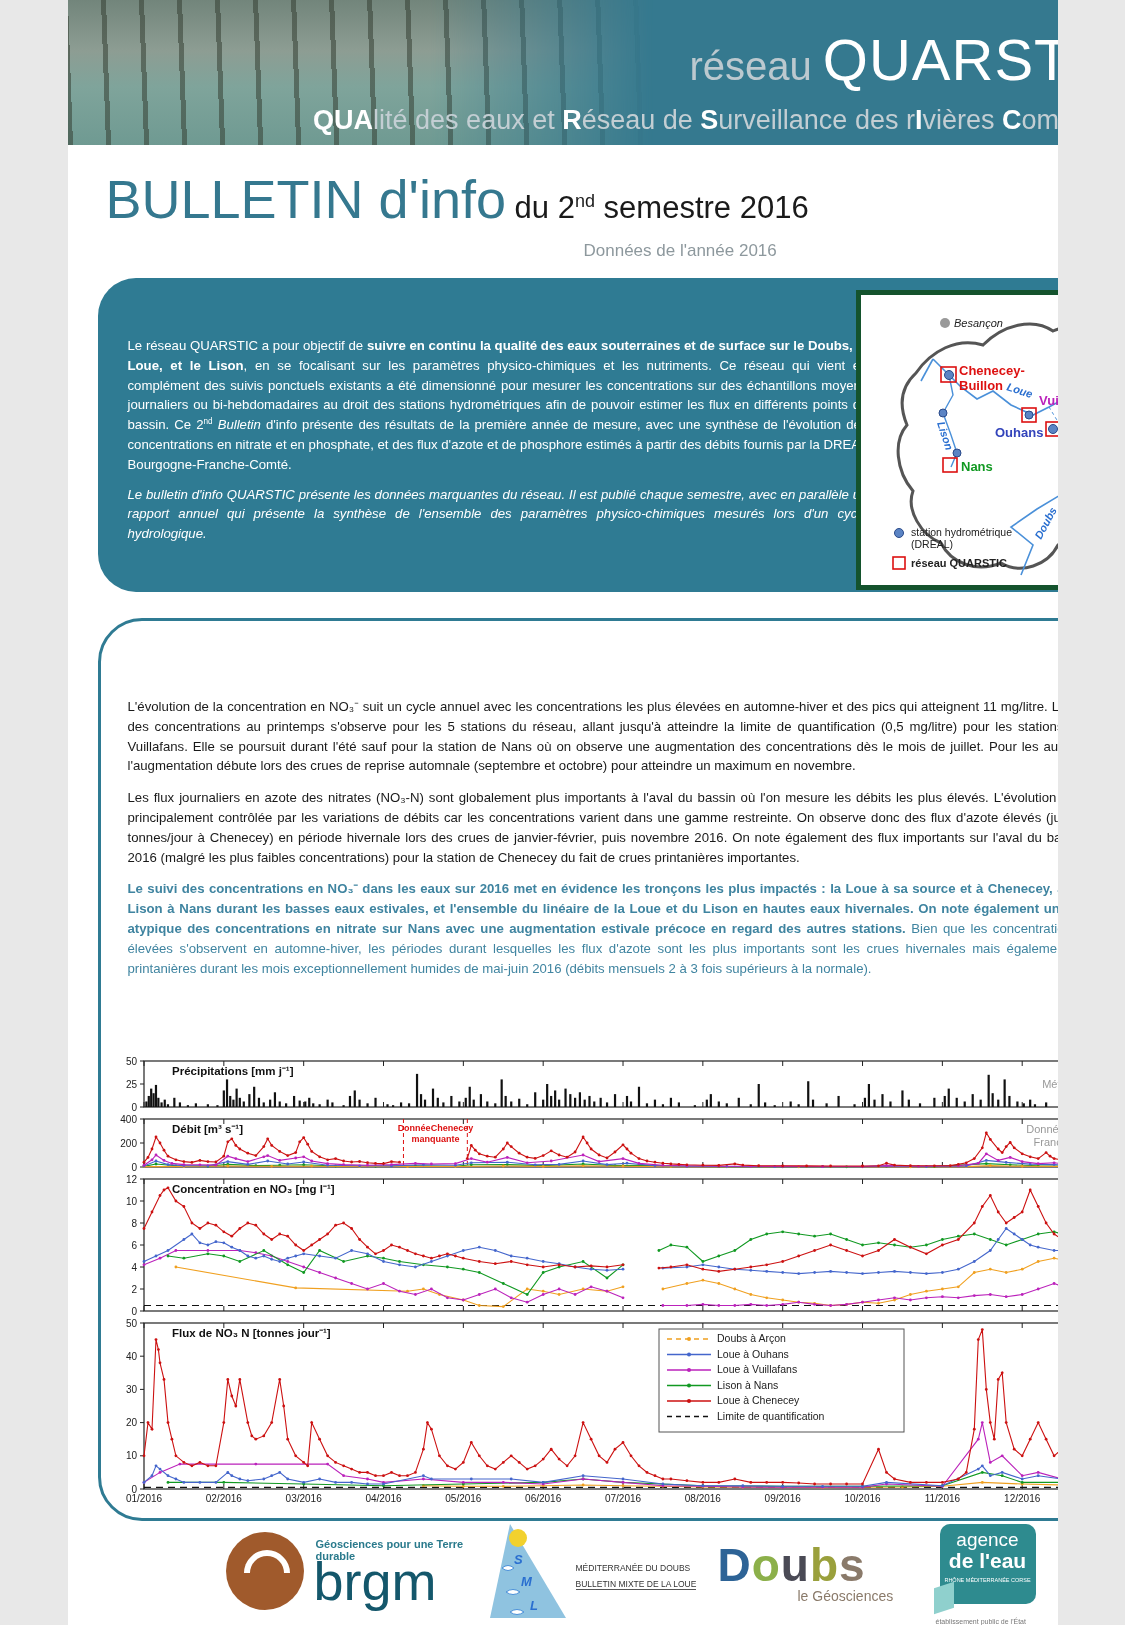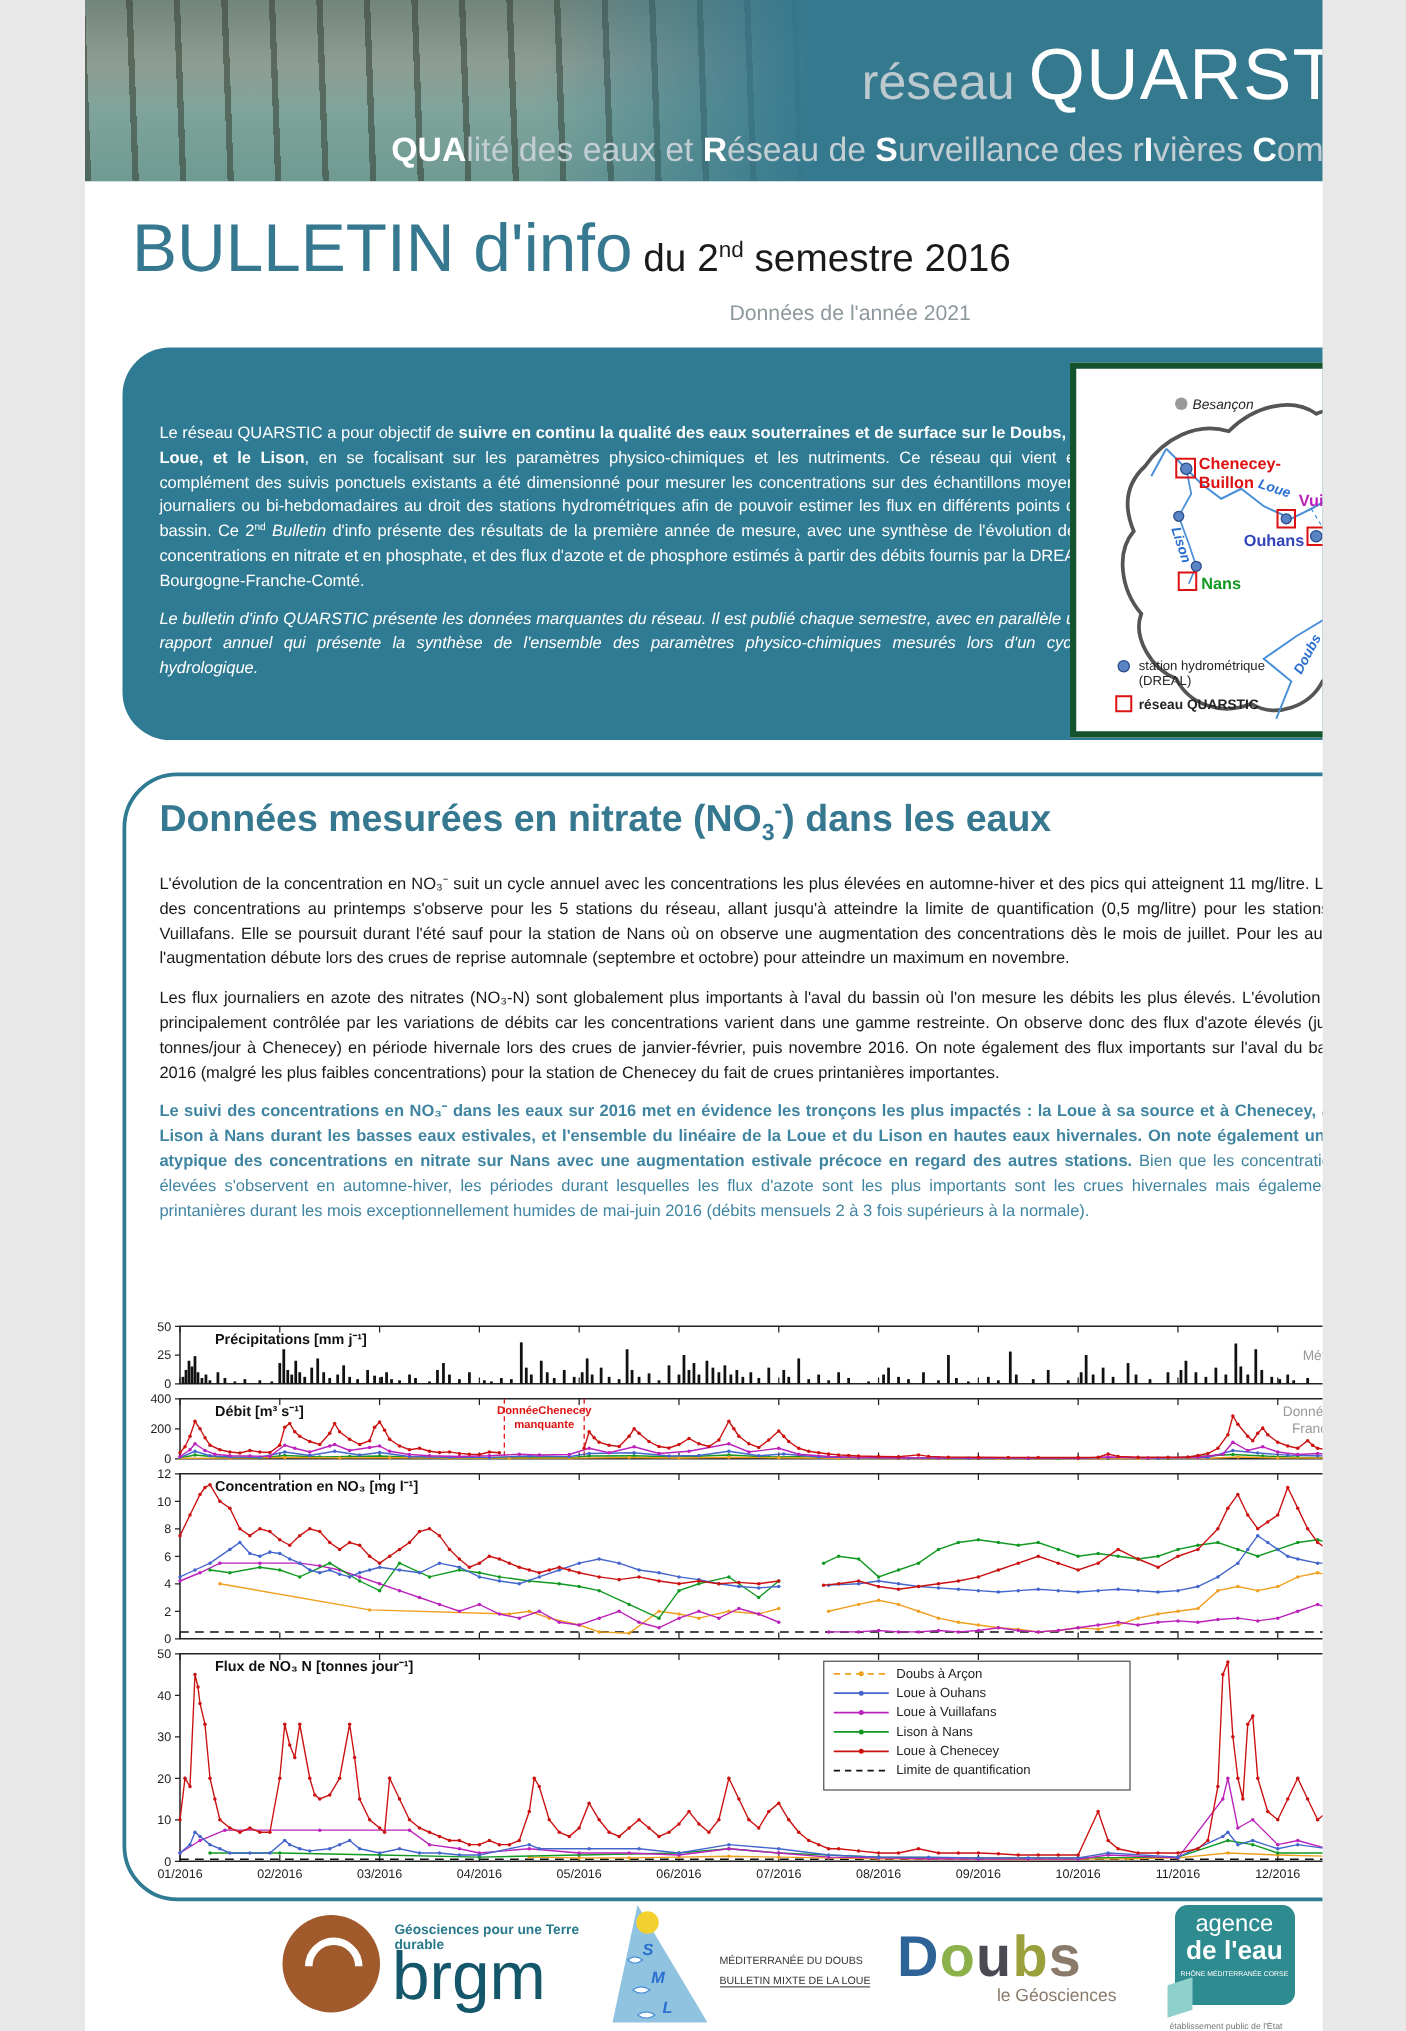--- a/index.html
+++ b/index.html
@@ -81,21 +81,21 @@
     <div class="header-photo"></div>
     <div class="brand">
       <span class="light">réseau </span><span class="strong">QUARSTIC</span>
     </div>
     <div class="header-sub"><span class="seg-white">QUA</span><span class="seg-gray">lité des eaux et </span><span class="seg-white">R</span><span class="seg-gray">éseau de </span><span class="seg-white">S</span><span class="seg-gray">urveillance des r</span><span class="seg-white">I</span><span class="seg-gray">vières </span><span class="seg-white">C</span><span class="seg-gray">omtoises</span></div>
   </div>
 
   <div class="title">
     <span class="main">BULLETIN d'info</span><span class="black"><span> du 2</span><sup>nd</sup><span> semestre 2016</span></span>
   </div>
-  <div class="title-sub">Données de l'année 2021</div>
+  <div class="title-sub">Données de l'année 2016</div>
 
   <div class="box1">
     <div class="text">
       <p><span>Le réseau QUARSTIC a pour objectif de </span><span style="font-weight: bold;">suivre en continu la qualité des eaux souterraines et de surface sur le Doubs, la Loue, et le Lison</span><span>, en se focalisant sur les paramètres physico-chimiques et les nutriments. Ce réseau qui vient en complément des suivis ponctuels existants a été dimensionné pour mesurer les concentrations sur des échantillons moyens journaliers ou bi-hebdomadaires au droit des stations hydrométriques afin de pouvoir estimer les flux en différents points du bassin. Ce 2</span><sup>nd</sup><span style="font-style: italic;"> Bulletin</span><span> d'info présente des résultats de la première année de mesure, avec une synthèse de l'évolution des concentrations en nitrate et en phosphate, et des flux d'azote et de phosphore estimés à partir des débits fournis par la DREAL Bourgogne-Franche-Comté.</span></p>
       <p class="italic">Le bulletin d'info QUARSTIC présente les données marquantes du réseau. Il est publié chaque semestre, avec en parallèle un rapport annuel qui présente la synthèse de l'ensemble des paramètres physico-chimiques mesurés lors d'un cycle hydrologique.</p>
     </div>
 
     <div class="map">
       <svg width="286" height="288" viewBox="0 0 286 288">
         <path d="M55,78 C70,56 96,42 122,50 C142,30 172,22 192,36 C214,26 240,42 244,64 C260,84 264,112 253,138 C263,162 253,192 232,206 C238,230 218,250 197,250 C187,270 160,280 140,268 C115,278 90,268 80,248 C60,240 45,215 52,196 C35,176 32,146 46,130 C36,106 42,90 55,78 Z" fill="none" stroke="#555555" stroke-width="3"></path>
@@ -147,21 +147,20 @@
           <rect x="32" y="262" width="12" height="12" fill="none" stroke="#dd1111" stroke-width="1.6"></rect>
           <text x="50" y="272" font-size="11" font-weight="bold" fill="#222">réseau QUARSTIC</text>
           <line x1="212" y1="268" x2="268" y2="268" stroke="#222" stroke-width="2"></line>
           <text x="232" y="280" font-size="9" fill="#222">10 km</text>
         </g>
       </svg>
     </div>
   </div>
 
   <div class="box2">
-    <h2><span>Données mesurées en nitrate (NO</span><sub>3</sub><sup>-</sup><span>) dans les eaux</span></h2>
     <div class="text">
       <p>L'évolution de la concentration en NO₃⁻ suit un cycle annuel avec les concentrations les plus élevées en automne-hiver et des pics qui atteignent 11 mg/litre. La diminution des concentrations au printemps s'observe pour les 5 stations du réseau, allant jusqu'à atteindre la limite de quantification (0,5 mg/litre) pour les stations d'Arçon et Vuillafans. Elle se poursuit durant l'été sauf pour la station de Nans où on observe une augmentation des concentrations dès le mois de juillet. Pour les autres stations l'augmentation débute lors des crues de reprise automnale (septembre et octobre) pour atteindre un maximum en novembre.</p>
       <p>Les flux journaliers en azote des nitrates (NO₃-N) sont globalement plus importants à l'aval du bassin où l'on mesure les débits les plus élevés. L'évolution des flux est principalement contrôlée par les variations de débits car les concentrations varient dans une gamme restreinte. On observe donc des flux d'azote élevés (jusqu'à 40-50 tonnes/jour à Chenecey) en période hivernale lors des crues de janvier-février, puis novembre 2016. On note également des flux importants sur l'aval du bassin en mai 2016 (malgré les plus faibles concentrations) pour la station de Chenecey du fait de crues printanières importantes.</p>
       <p class="teal"><span style="font-weight: bold;">Le suivi des concentrations en NO₃⁻ dans les eaux sur 2016 met en évidence les tronçons les plus impactés : la Loue à sa source et à Chenecey, ainsi que le Lison à Nans durant les basses eaux estivales, et l'ensemble du linéaire de la Loue et du Lison en hautes eaux hivernales. On note également une évolution atypique des concentrations en nitrate sur Nans avec une augmentation estivale précoce en regard des autres stations.</span><span> Bien que les concentrations les plus élevées s'observent en automne-hiver, les périodes durant lesquelles les flux d'azote sont les plus importants sont les crues hivernales mais également les crues printanières durant les mois exceptionnellement humides de mai-juin 2016 (débits mensuels 2 à 3 fois supérieurs à la normale).</span></p>
     </div>
     <div class="charts">
       <div id="chart0">
           <svg width="1031" height="54" viewBox="0 0 1031 54" font-family="Liberation Sans, sans-serif">
             <rect x="30" y="4" width="974" height="46" fill="none" stroke="#222" stroke-width="1.2"></rect>
             <line x1="26" y1="50" x2="30" y2="50" stroke="#222"></line>

